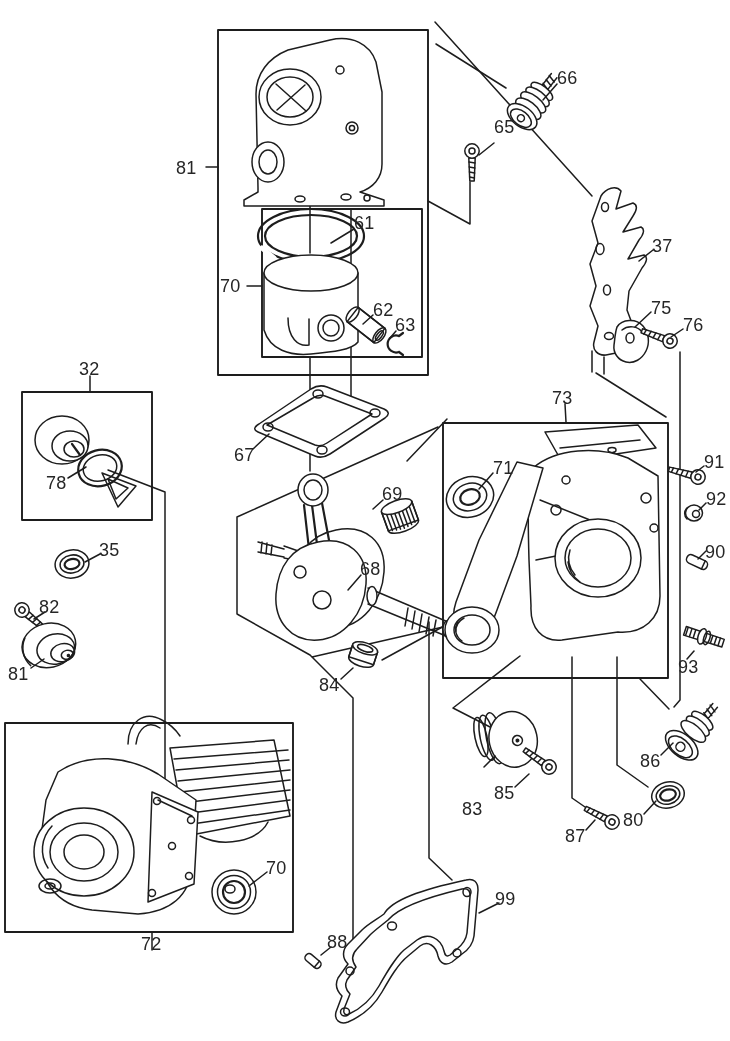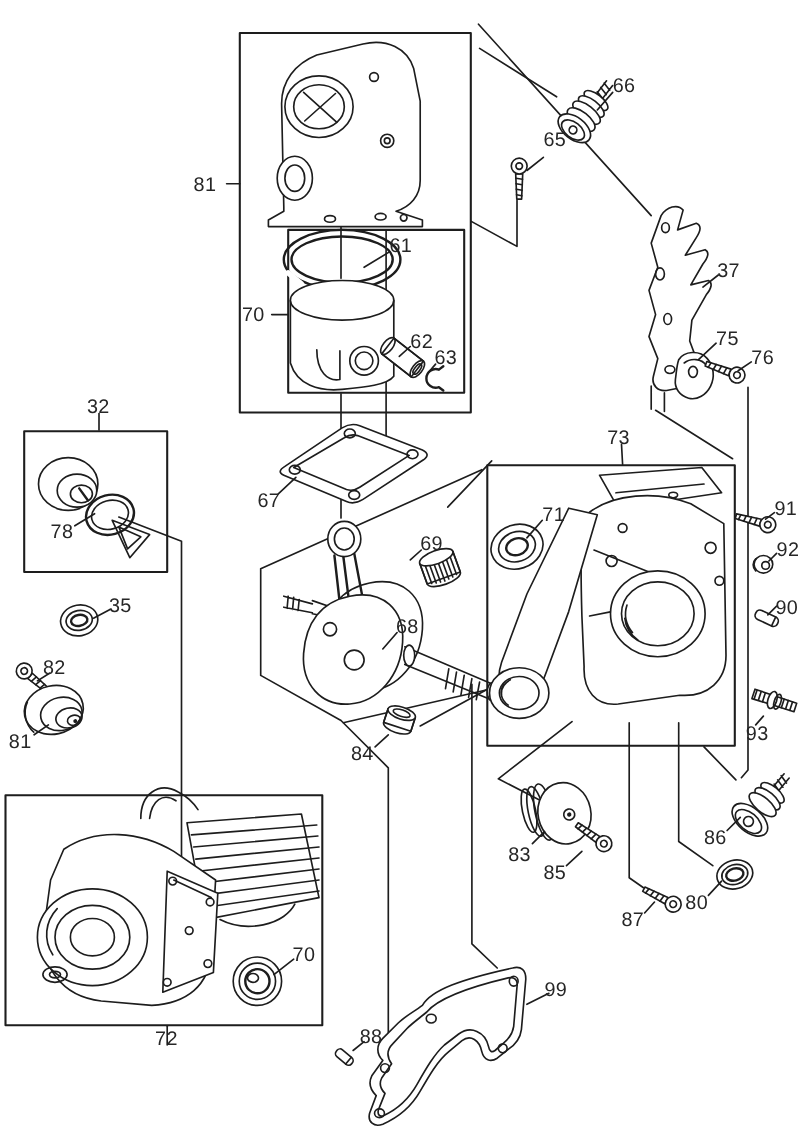--- a/index.html
+++ b/index.html
@@ -361,21 +361,21 @@
 <span class="lbl" style="left:552px;top:389px">73</span>
 <span class="lbl" style="left:652px;top:237px">37</span>
 <span class="lbl" style="left:651px;top:299px">75</span>
 <span class="lbl" style="left:683px;top:316px">76</span>
 <span class="lbl" style="left:79px;top:360px">32</span>
 <span class="lbl" style="left:46px;top:474px">78</span>
 <span class="lbl" style="left:99px;top:541px">35</span>
 <span class="lbl" style="left:623px;top:811px">80</span>
 <span class="lbl" style="left:8px;top:665px">81</span>
 <span class="lbl" style="left:39px;top:598px">82</span>
-<span class="lbl" style="left:462px;top:768px">83</span>
+<span class="lbl" style="left:462px;top:800px">83</span>
 <span class="lbl" style="left:319px;top:676px">84</span>
 <span class="lbl" style="left:494px;top:784px">85</span>
 <span class="lbl" style="left:640px;top:752px">86</span>
 <span class="lbl" style="left:565px;top:827px">87</span>
 <span class="lbl" style="left:327px;top:933px">88</span>
 <span class="lbl" style="left:495px;top:890px">99</span>
 <span class="lbl" style="left:705px;top:543px">90</span>
 <span class="lbl" style="left:704px;top:453px">91</span>
 <span class="lbl" style="left:706px;top:490px">92</span>
 <span class="lbl" style="left:678px;top:658px">93</span>

